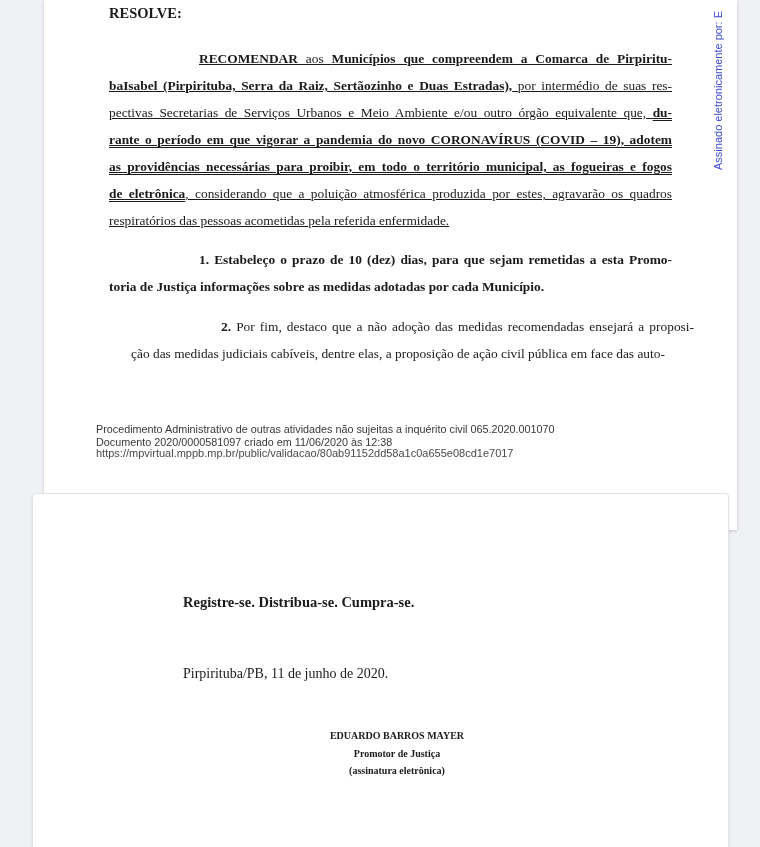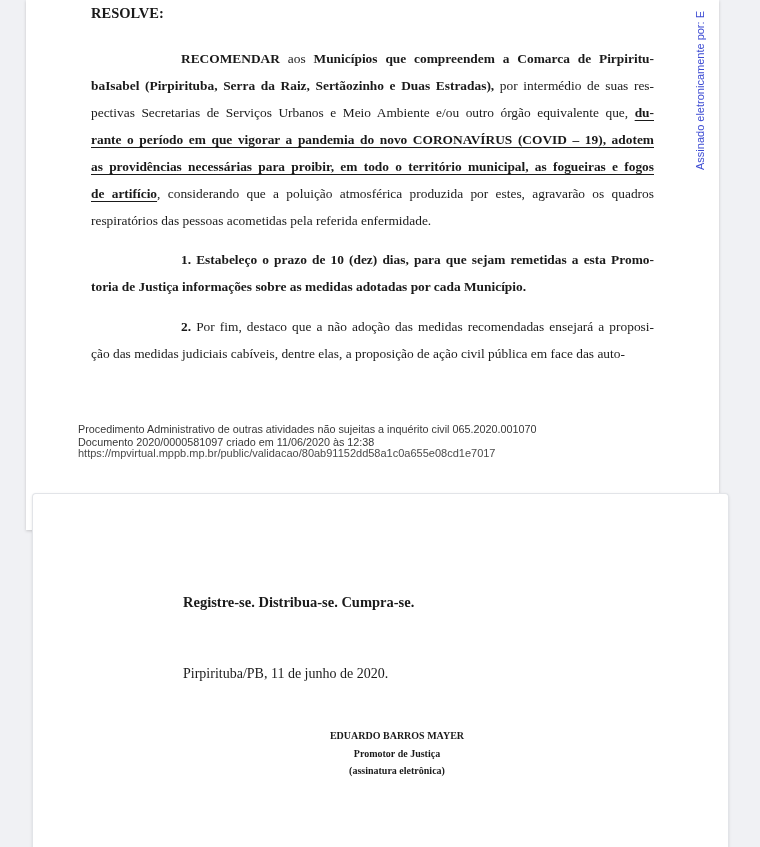--- a/index.html
+++ b/index.html
@@ -6,41 +6,41 @@
   body {
     width: 760px; height: 847px;
     background: #f0f1f4;
     position: relative;
     overflow: hidden;
     font-family: "Liberation Serif", serif;
     color: #1a1a1a;
   }
   .page { position: absolute; background: #ffffff; }
   .page-1 {
-    left: 26px; top: 0; width: 693px; height: 530px;
+    left: 44px; top: 0; width: 693px; height: 530px;
     box-shadow: 0 1px 3px rgba(0,0,0,0.18);
     overflow: hidden;
   }
   .page-2 {
     left: 32px; top: 493px; width: 695px; height: 360px;
     border: 1px solid #e2e4e8; border-bottom: none;
     border-radius: 4px 4px 0 0;
     box-shadow: 0 1px 3px rgba(0,0,0,0.10);
   }
   .resolve-heading { position: absolute; left: 65px; top: 5px; font-size: 14.5px; font-weight: 700; }
   .para {
     position: absolute; left: 65px; width: 563px;
     font-size: 13.4px; line-height: 27px;
   }
   .para .line { white-space: nowrap; text-align: justify; text-align-last: justify; }
   .para .line:first-child { text-indent: 90px; }
   .para .line:last-child { text-align-last: left; }
-  .para-recommendation { top: 45px; }
+  .para-recommendation { top: 45px; text-decoration: underline; }
   .para-item1 { top: 246px; }
-  .para-item2 { top: 313px; }
+  .para-item2 { top: 313px; margin-left: 22px; }
   .seg-r { font-weight: 400; }
   .seg-b { font-weight: 700; }
   .seg-bu { font-weight: 700; text-decoration: underline; text-underline-offset: 2.5px; }
   .doc-footer {
     position: absolute; left: 52px; top: 423px;
     font-family: "Liberation Sans", sans-serif; color: #383838;
   }
   .doc-footer .fline { font-size: 10.8px; line-height: 12.5px; }
   .doc-footer .furl { font-size: 11px; line-height: 11px; color: #4a4a4a; }
   .stamp {
@@ -61,21 +61,21 @@
 
 <div class="page page-1">
   <div class="resolve-heading">RESOLVE:</div>
 
   <div class="para para-recommendation">
       <div class="line"><span class="seg-b">RECOMENDAR</span><span class="seg-r"> aos </span><span class="seg-b">Municípios que compreendem a Comarca de Pirpiritu-</span></div>
       <div class="line"><span class="seg-b">baIsabel (Pirpirituba, Serra da Raiz, Sertãozinho e Duas Estradas),</span><span class="seg-r"> por intermédio de suas res-</span></div>
       <div class="line"><span class="seg-r">pectivas Secretarias de Serviços Urbanos e Meio Ambiente e/ou outro órgão equivalente que, </span><span class="seg-bu">du-</span></div>
       <div class="line"><span class="seg-bu">rante o período em que vigorar a pandemia do novo CORONAVÍRUS (COVID – 19), adotem</span></div>
       <div class="line"><span class="seg-bu">as providências necessárias para proibir, em todo o território municipal, as fogueiras e fogos</span></div>
-      <div class="line"><span class="seg-bu">de artifício</span><span class="seg-r">, considerando que a poluição atmosférica produzida por estes, agravarão os quadros</span></div>
+      <div class="line"><span class="seg-bu">de eletrônica</span><span class="seg-r">, considerando que a poluição atmosférica produzida por estes, agravarão os quadros</span></div>
       <div class="line"><span class="seg-r">respiratórios das pessoas acometidas pela referida enfermidade.</span></div>
     </div>
 
   <div class="para para-item1">
       <div class="line"><span class="seg-b">1. Estabeleço o prazo de 10 (dez) dias, para que sejam remetidas a esta Promo-</span></div>
       <div class="line"><span class="seg-b">toria de Justiça informações sobre as medidas adotadas por cada Município.</span></div>
     </div>
 
   <div class="para para-item2">
       <div class="line"><span class="seg-b">2.</span><span class="seg-r"> Por fim, destaco que a não adoção das medidas recomendadas ensejará a proposi-</span></div>

